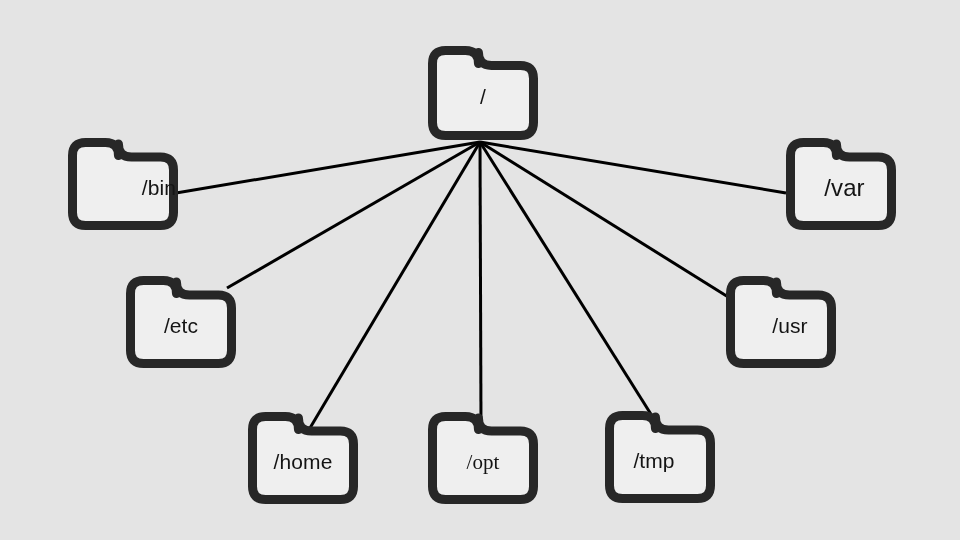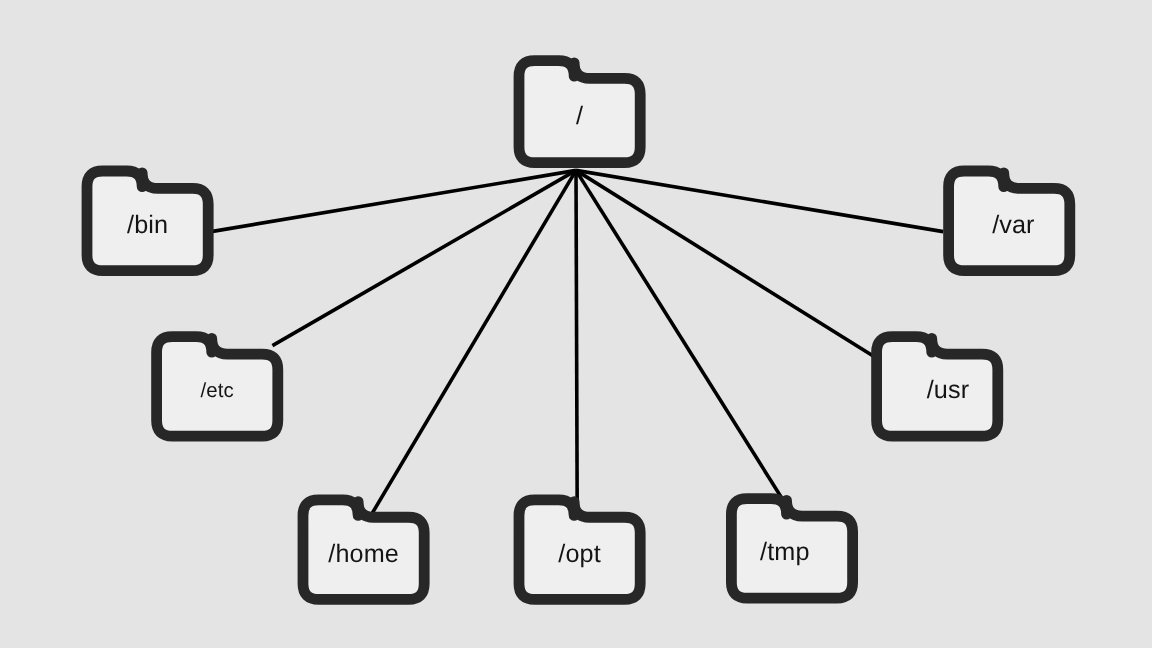--- a/index.html
+++ b/index.html
@@ -68,53 +68,53 @@
       <div class="folder-node" style="left: 428px; top: 46px;">
         <svg class="folder-svg" width="110" height="94" viewBox="0 0 110 94">
           <path d="M 17.5 4.5 L 37.455 4.5 Q 50.455 4.5 50.455 17.5 L 50.455 6.375 Q 50.455 19.375 63.455 19.375 L 92.5 19.375 Q 105.5 19.375 105.5 32.375 L 105.5 76.5 Q 105.5 89.5 92.5 89.5 L 17.5 89.5 Q 4.5 89.5 4.5 76.5 L 4.5 17.5 Q 4.5 4.5 17.5 4.5 Z" fill="#efefef" stroke="#272727" stroke-width="9" stroke-linejoin="round"></path>
         </svg>
         <div class="folder-label" style="width: 110px; height: 94px; font-size: 21px; color: rgb(20, 20, 20); padding-top: 8px; box-sizing: border-box;">/</div>
       </div>
       <div class="folder-node" style="left: 68px; top: 138px;">
         <svg class="folder-svg" width="110" height="92" viewBox="0 0 110 92">
           <path d="M 17.5 4.5 L 37.455 4.5 Q 50.455 4.5 50.455 17.5 L 50.455 6.024999999999999 Q 50.455 19.025 63.455 19.025 L 92.5 19.025 Q 105.5 19.025 105.5 32.025 L 105.5 74.5 Q 105.5 87.5 92.5 87.5 L 17.5 87.5 Q 4.5 87.5 4.5 74.5 L 4.5 17.5 Q 4.5 4.5 17.5 4.5 Z" fill="#efefef" stroke="#272727" stroke-width="9" stroke-linejoin="round"></path>
         </svg>
-        <div class="folder-label" style="width: 110px; height: 92px; font-size: 21px; color: rgb(20, 20, 20); padding-top: 8px; box-sizing: border-box;">/bin</div>
+        <div class="folder-label" style="width: 110px; height: 92px; font-size: 21px; color: rgb(20, 20, 20); padding-top: 8px; box-sizing: border-box; margin-left: 36px;">/bin</div>
       </div>
       <div class="folder-node" style="left: 126px; top: 276px;">
         <svg class="folder-svg" width="110" height="92" viewBox="0 0 110 92">
           <path d="M 17.5 4.5 L 37.455 4.5 Q 50.455 4.5 50.455 17.5 L 50.455 6.024999999999999 Q 50.455 19.025 63.455 19.025 L 92.5 19.025 Q 105.5 19.025 105.5 32.025 L 105.5 74.5 Q 105.5 87.5 92.5 87.5 L 17.5 87.5 Q 4.5 87.5 4.5 74.5 L 4.5 17.5 Q 4.5 4.5 17.5 4.5 Z" fill="#efefef" stroke="#272727" stroke-width="9" stroke-linejoin="round"></path>
         </svg>
-        <div class="folder-label" style="width: 110px; height: 92px; font-size: 17px; color: rgb(20, 20, 20); padding-top: 8px; box-sizing: border-box;">/etc</div>
+        <div class="folder-label" style="width: 110px; height: 92px; font-size: 21px; color: rgb(20, 20, 20); padding-top: 8px; box-sizing: border-box;">/etc</div>
       </div>
       <div class="folder-node" style="left: 248px; top: 412px;">
         <svg class="folder-svg" width="110" height="92" viewBox="0 0 110 92">
           <path d="M 17.5 4.5 L 37.455 4.5 Q 50.455 4.5 50.455 17.5 L 50.455 6.024999999999999 Q 50.455 19.025 63.455 19.025 L 92.5 19.025 Q 105.5 19.025 105.5 32.025 L 105.5 74.5 Q 105.5 87.5 92.5 87.5 L 17.5 87.5 Q 4.5 87.5 4.5 74.5 L 4.5 17.5 Q 4.5 4.5 17.5 4.5 Z" fill="#efefef" stroke="#272727" stroke-width="9" stroke-linejoin="round"></path>
         </svg>
         <div class="folder-label" style="width: 110px; height: 92px; font-size: 21px; color: rgb(20, 20, 20); padding-top: 8px; box-sizing: border-box; text-align: right;">/home</div>
       </div>
       <div class="folder-node" style="left: 428px; top: 412px;">
         <svg class="folder-svg" width="110" height="92" viewBox="0 0 110 92">
           <path d="M 17.5 4.5 L 37.455 4.5 Q 50.455 4.5 50.455 17.5 L 50.455 6.024999999999999 Q 50.455 19.025 63.455 19.025 L 92.5 19.025 Q 105.5 19.025 105.5 32.025 L 105.5 74.5 Q 105.5 87.5 92.5 87.5 L 17.5 87.5 Q 4.5 87.5 4.5 74.5 L 4.5 17.5 Q 4.5 4.5 17.5 4.5 Z" fill="#efefef" stroke="#272727" stroke-width="9" stroke-linejoin="round"></path>
         </svg>
-        <div class="folder-label" style="width: 110px; height: 92px; font-size: 21px; color: rgb(20, 20, 20); padding-top: 8px; box-sizing: border-box;">/opt</div>
+        <div class="folder-label" style="width: 110px; height: 92px; font-size: 21px; color: rgb(20, 20, 20); padding-top: 8px; box-sizing: border-box; font-family: Liberation Serif, serif;">/opt</div>
       </div>
       <div class="folder-node" style="left: 605px; top: 411px;">
         <svg class="folder-svg" width="110" height="92" viewBox="0 0 110 92">
           <path d="M 17.5 4.5 L 37.455 4.5 Q 50.455 4.5 50.455 17.5 L 50.455 6.024999999999999 Q 50.455 19.025 63.455 19.025 L 92.5 19.025 Q 105.5 19.025 105.5 32.025 L 105.5 74.5 Q 105.5 87.5 92.5 87.5 L 17.5 87.5 Q 4.5 87.5 4.5 74.5 L 4.5 17.5 Q 4.5 4.5 17.5 4.5 Z" fill="#efefef" stroke="#272727" stroke-width="9" stroke-linejoin="round"></path>
         </svg>
         <div class="folder-label" style="width: 98px; height: 92px; font-size: 21px; color: rgb(20, 20, 20); padding-top: 8px; box-sizing: border-box;">/tmp</div>
       </div>
       <div class="folder-node" style="left: 726px; top: 276px;">
         <svg class="folder-svg" width="110" height="92" viewBox="0 0 110 92">
           <path d="M 17.5 4.5 L 37.455 4.5 Q 50.455 4.5 50.455 17.5 L 50.455 6.024999999999999 Q 50.455 19.025 63.455 19.025 L 92.5 19.025 Q 105.5 19.025 105.5 32.025 L 105.5 74.5 Q 105.5 87.5 92.5 87.5 L 17.5 87.5 Q 4.5 87.5 4.5 74.5 L 4.5 17.5 Q 4.5 4.5 17.5 4.5 Z" fill="#efefef" stroke="#272727" stroke-width="9" stroke-linejoin="round"></path>
         </svg>
         <div class="folder-label" style="width: 128px; height: 92px; font-size: 21px; color: rgb(20, 20, 20); padding-top: 8px; box-sizing: border-box;">/usr</div>
       </div>
       <div class="folder-node" style="left: 786px; top: 138px;">
         <svg class="folder-svg" width="110" height="92" viewBox="0 0 110 92">
           <path d="M 17.5 4.5 L 37.455 4.5 Q 50.455 4.5 50.455 17.5 L 50.455 6.024999999999999 Q 50.455 19.025 63.455 19.025 L 92.5 19.025 Q 105.5 19.025 105.5 32.025 L 105.5 74.5 Q 105.5 87.5 92.5 87.5 L 17.5 87.5 Q 4.5 87.5 4.5 74.5 L 4.5 17.5 Q 4.5 4.5 17.5 4.5 Z" fill="#efefef" stroke="#272727" stroke-width="9" stroke-linejoin="round"></path>
         </svg>
-        <div class="folder-label" style="width: 117px; height: 92px; font-size: 21px; color: rgb(20, 20, 20); padding-top: 8px; box-sizing: border-box; text-align: right;">/var</div>
+        <div class="folder-label" style="width: 117px; height: 92px; font-size: 24px; color: rgb(20, 20, 20); padding-top: 8px; box-sizing: border-box; text-align: right;">/var</div>
       </div>
     </div>
 
 </div>
 
 </body></html>

